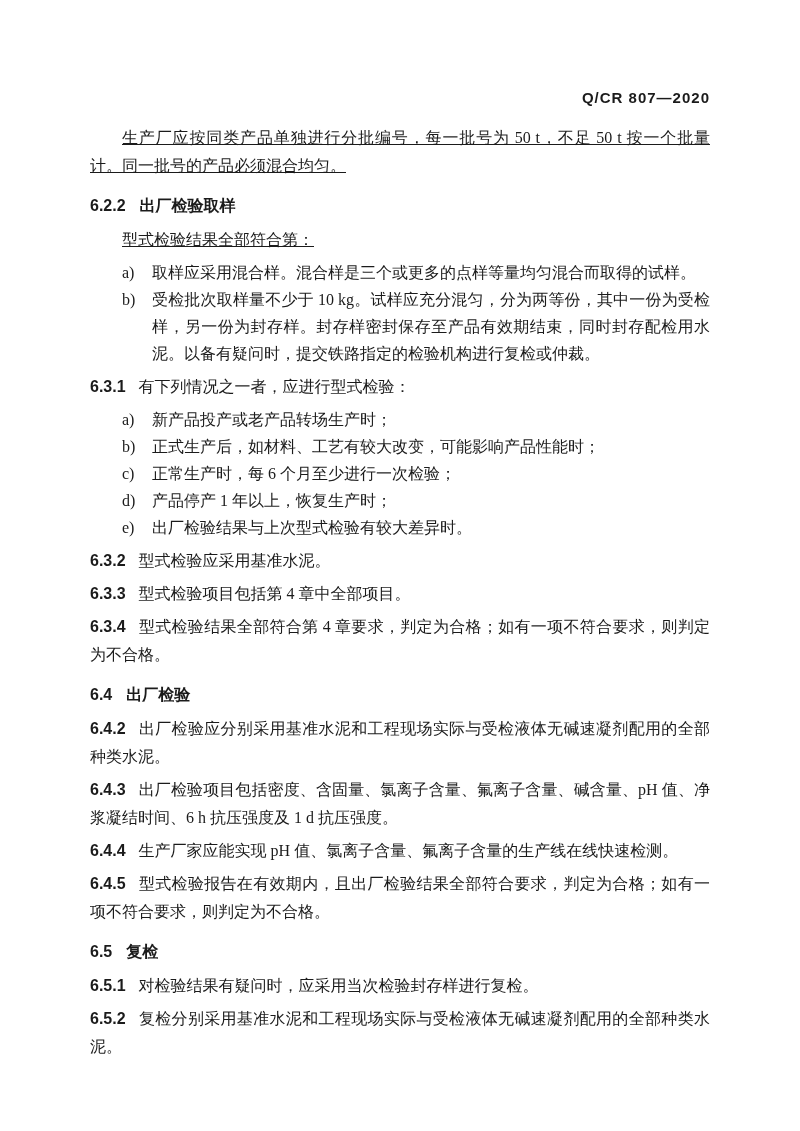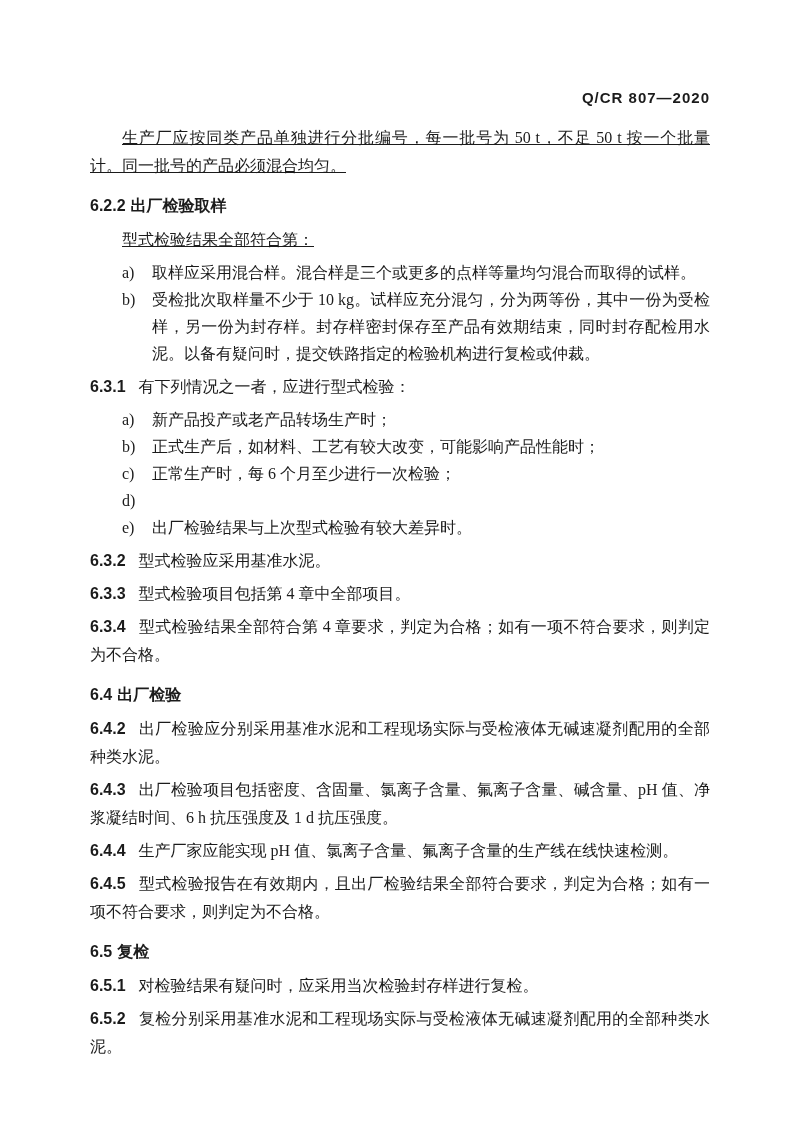--- a/index.html
+++ b/index.html
@@ -39,21 +39,21 @@
     text-indent: 2em;
   }
   .sec-heading {
     font-family: "Liberation Sans", "DejaVu Sans", sans-serif;
     font-weight: bold;
     font-size: 16px;
     line-height: 28px;
     margin: 12px 0 6px 0;
   }
   .sec-heading .sec-num {
-    margin-right: 5px;
+    margin-right: 14px;
   }
   .clause {
     line-height: 28px;
     margin: 0 0 5px 0;
     text-align: justify;
   }
   .clause .clause-num {
     font-family: "Liberation Sans", "DejaVu Sans", sans-serif;
     font-weight: bold;
     margin-right: 13px;
@@ -110,20 +110,21 @@
     <div class="list-item">
       <span class="li-marker">b)</span>
       <span class="li-text">正式生产后，如材料、工艺有较大改变，可能影响产品性能时；</span>
     </div>
     <div class="list-item">
       <span class="li-marker">c)</span>
       <span class="li-text">正常生产时，每 6 个月至少进行一次检验；</span>
     </div>
     <div class="list-item">
       <span class="li-marker">d)</span>
+      <span class="li-text">产品停产 1 年以上，恢复生产时；</span>
     </div>
     <div class="list-item">
       <span class="li-marker">e)</span>
       <span class="li-text">出厂检验结果与上次型式检验有较大差异时。</span>
     </div>
   </div>
 
   <p class="clause"><span class="clause-num">6.3.2</span><span class="clause-text">型式检验应采用基准水泥。</span></p>
 
   <p class="clause"><span class="clause-num">6.3.3</span><span class="clause-text">型式检验项目包括第 4 章中全部项目。</span></p>

